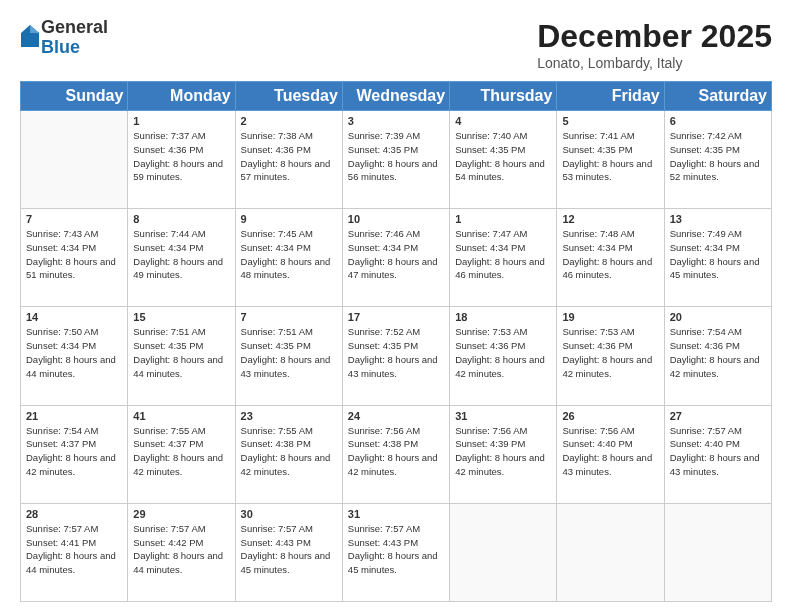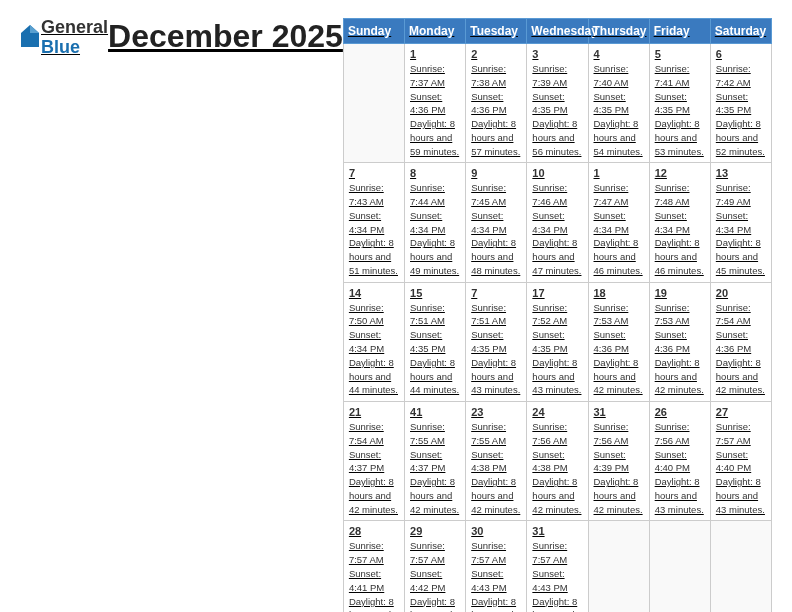--- a/index.html
+++ b/index.html
@@ -8,22 +8,21 @@
       height: 612px;
       font-family: Arial, sans-serif;
       background: #fff;
       overflow: hidden;
     }
     .page {
       width: 792px;
       height: 612px;
       padding: 18px 20px 10px 20px;
       display: flex;
-      flex-direction: row;
-      text-decoration: underline;
+      flex-direction: column;
     }
     .header {
       display: flex;
       justify-content: space-between;
       align-items: flex-start;
       margin-bottom: 10px;
     }
     .logo {
       display: flex;
       align-items: center;
@@ -56,24 +55,24 @@
     .calendar {
       flex: 1;
       border: 1px solid #ccc;
       border-collapse: collapse;
       width: 100%;
       table-layout: fixed;
     }
     .calendar th {
       background-color: #3a7abf;
       color: #fff;
-      font-size: 12px;
+      font-size: 16px;
       font-weight: bold;
       padding: 5px 4px;
-      text-align: left;
+      text-align: right;
       border: 1px solid #5a9ad4;
     }
     .calendar td {
       vertical-align: top;
       padding: 4px 5px;
       border: 1px solid #ccc;
       font-size: 9.5px;
       color: #333;
       background: #fff;
       height: 82px;
@@ -103,20 +102,21 @@
           <polygon points="9,0 18,8 9,8" fill="#5aa0d0"></polygon>
         </svg>
       </div>
       <div class="logo-text">
         <span class="logo-general">General</span><br>
         <span class="logo-blue">Blue</span>
       </div>
     </div>
     <div class="title-block">
       <div class="month-title">December 2025</div>
+      <div class="location">Lonato, Lombardy, Italy</div>
     </div>
   </div>
 
   <table class="calendar">
     <thead>
       <tr>
       <th>Sunday</th>
           <th>Monday</th>
           <th>Tuesday</th>
           <th>Wednesday</th>

